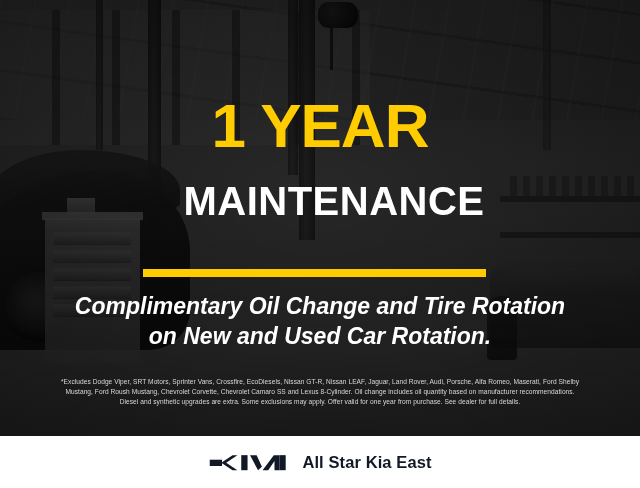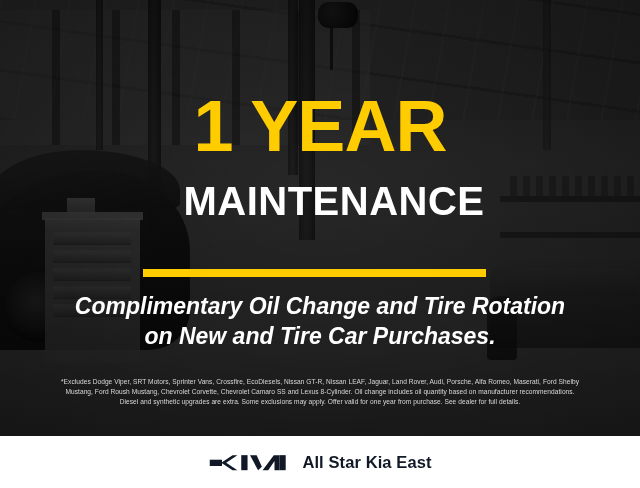--- a/index.html
+++ b/index.html
@@ -206,21 +206,21 @@
     position: absolute;
     inset: 0;
     text-align: center;
     color: #ffffff;
   }
 
   .headline-year {
     position: absolute;
     left: 0; right: 0;
     top: 78px;
-    font-size: 72px;
+    font-size: 62px;
     line-height: 96px;
     font-weight: bold;
     letter-spacing: -1px;
     color: #FFCC00;
   }
 
   .headline-sub {
     position: absolute;
     left: 0; right: 0;
     top: 181px;
@@ -340,21 +340,21 @@
       <div class="headline-year">1 YEAR</div>
 
       <div class="headline-sub">
         <span class="line2">MAINTENANCE</span>
       </div>
 
       <div class="divider-bar"></div>
 
       <div class="subcopy">
         <span class="sline">Complimentary Oil Change and Tire Rotation</span>
-        <span class="sline">on New and Tire Car Purchases.</span>
+        <span class="sline">on New and Used Car Rotation.</span>
       </div>
 
       <div class="disclaimer">
         <span class="dline">*Excludes Dodge Viper, SRT Motors, Sprinter Vans, Crossfire, EcoDiesels, Nissan GT-R, Nissan LEAF, Jaguar, Land Rover, Audi, Porsche, Alfa Romeo, Maserati, Ford Shelby</span>
         <span class="dline">Mustang, Ford Roush Mustang, Chevrolet Corvette, Chevrolet Camaro SS and Lexus 8-Cylinder. Oil change includes oil quantity based on manufacturer recommendations.</span>
         <span class="dline">Diesel and synthetic upgrades are extra. Some exclusions may apply. Offer valid for one year from purchase. See dealer for full details.</span>
       </div>
 
     </div>
   </div>

